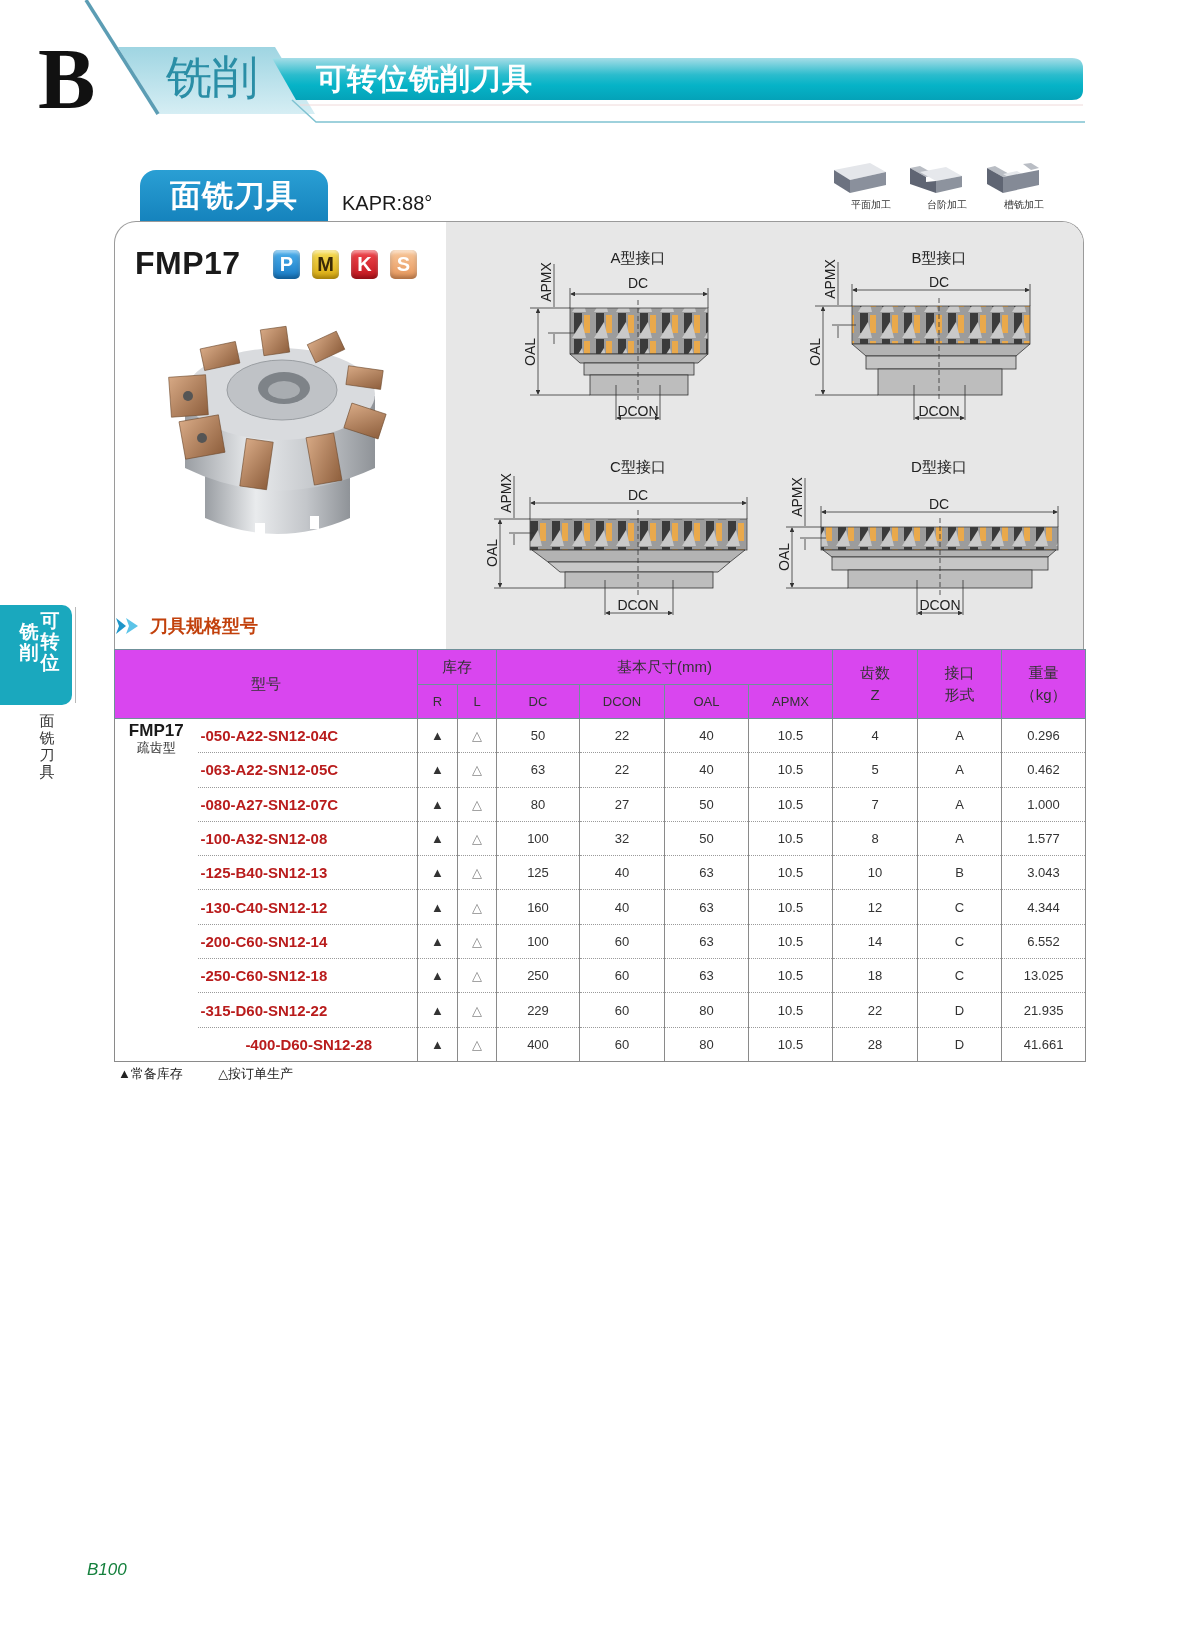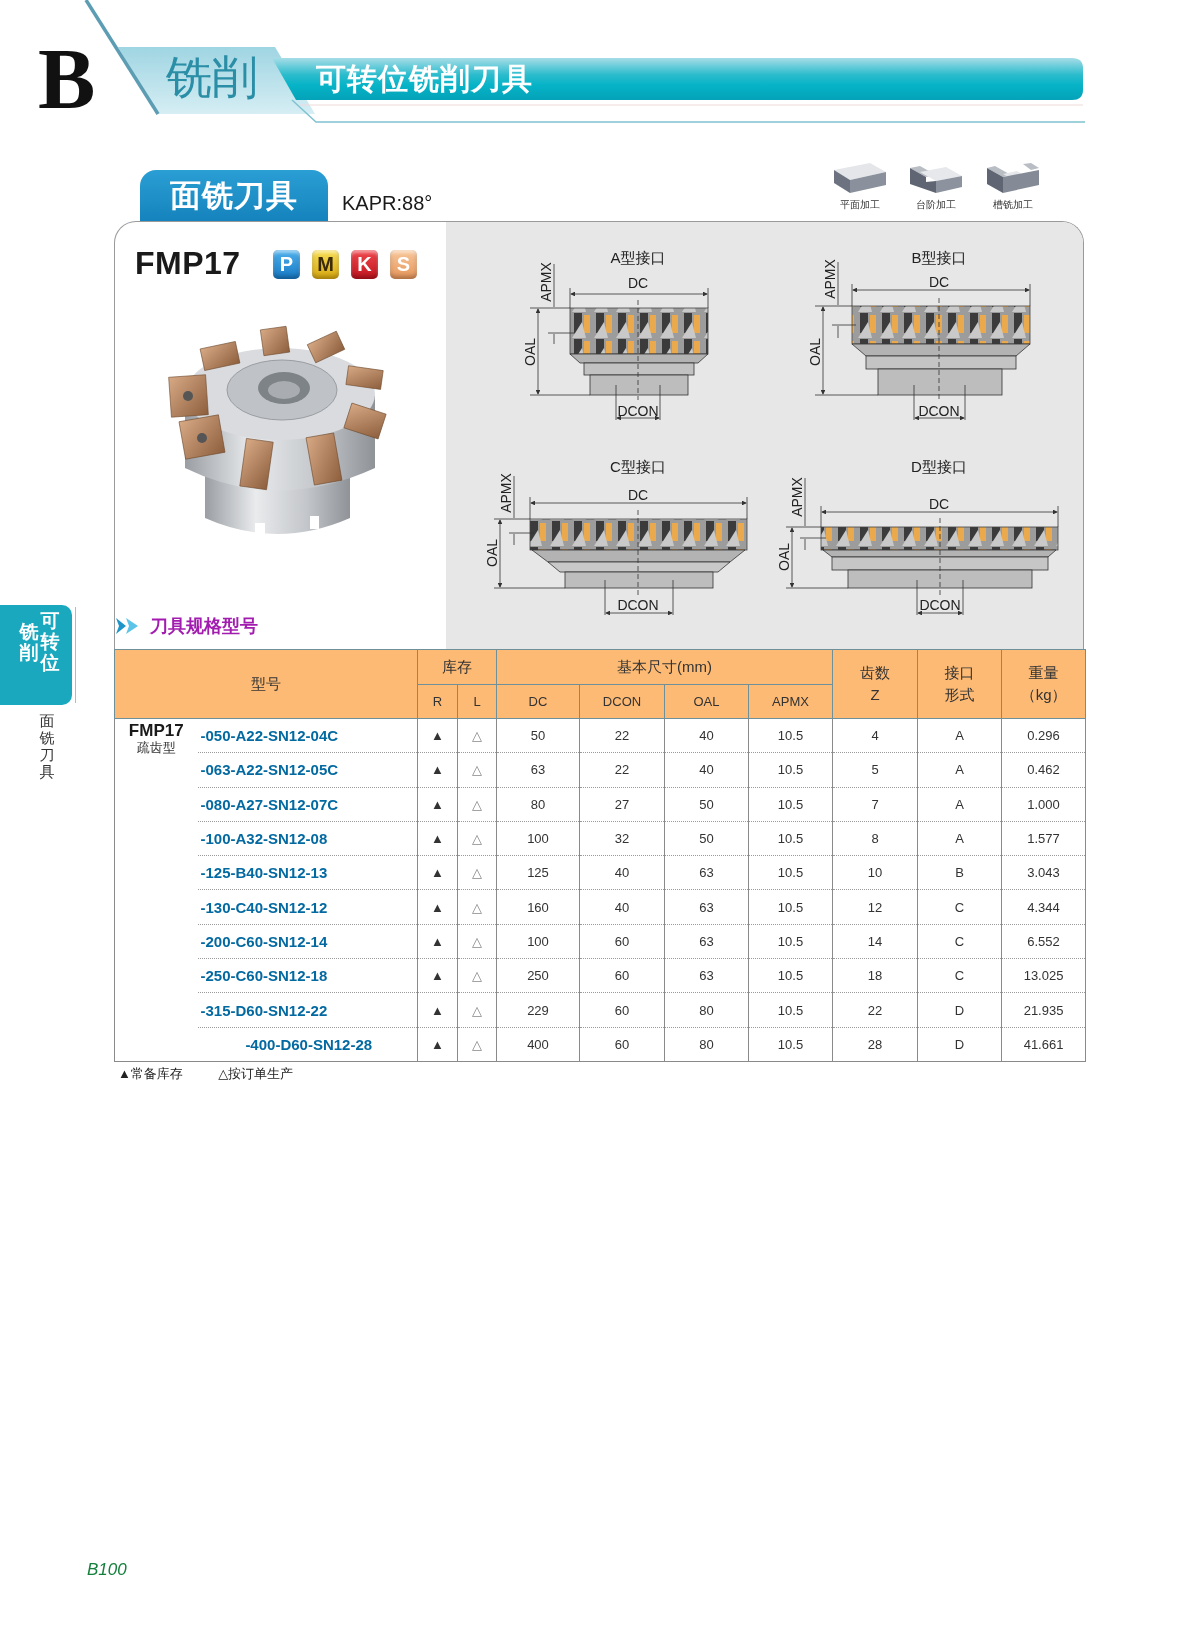--- a/index.html
+++ b/index.html
@@ -11,43 +11,43 @@
   .chap-letter{left:38px;top:36px;font-family:"Liberation Serif","DejaVu Serif",serif;font-weight:bold;
        font-size:86px;line-height:86px;color:#111;letter-spacing:-2px;}
   .chap-title{left:166px;top:50px;font-size:46px;line-height:54px;color:#2a8ea6;}
   .sec-title{left:316px;top:60px;font-size:30px;line-height:38px;color:#fff;font-weight:bold;letter-spacing:1px;}
   
   .cat-tab{left:140px;top:170px;width:188px;height:51px;border-radius:16px 16px 0 0;
        background:linear-gradient(#2a9fd4,#1583bd);color:#fff;font-weight:bold;font-size:31px;
        line-height:51px;text-align:center;letter-spacing:1px;}
   .kapr{left:342px;top:190px;font-size:20px;font-weight:normal;color:#1a1a1a;line-height:26px;}
   
-  .mach{top:160px;width:62px;text-align:center;}
+  .mach{top:160px;width:62px;text-align:right;}
   .mach svg{display:block;margin:0 auto;}
   .mach .lbl{font-size:10px;color:#333;margin-top:3px;line-height:12px;}
   
   .panel{left:114px;top:221px;width:968px;height:428px;border:1.5px solid #9a9a9a;border-bottom:none;
        border-radius:22px 22px 0 0;background:#fff;overflow:hidden;}
   .panel-grey{position:absolute;left:331px;top:0;right:0;bottom:0;background:#e7e7e7;}
   .prod-name{left:135px;top:245px;font-size:32px;font-weight:bold;color:#1a1a1a;line-height:36px;letter-spacing:.5px;}
   .badge{top:250px;width:27px;height:29px;border-radius:5px;color:#fff;font-weight:bold;font-size:20px;
        line-height:29px;text-align:center;box-shadow:inset 0 -3px 4px rgba(0,0,0,.25),inset 0 3px 3px rgba(255,255,255,.45);}
-  .spec-heading{left:150px;top:614px;font-size:18px;font-weight:bold;color:#a21caf;line-height:24px;}
+  .spec-heading{left:150px;top:614px;font-size:18px;font-weight:bold;color:#c2410c;line-height:24px;}
   .spec-arrow{left:114px;top:616px;}
   
   .spec-table{position:absolute;left:114px;top:649px;width:971px;border-collapse:collapse;table-layout:fixed;
        border:1.5px solid #8a8a8a;font-size:13px;color:#333;}
-  .spec-table th{background:#fdba74;font-weight:normal;color:#333;border:1px solid #6f9099;padding:0;text-align:center;}
+  .spec-table th{background:#d946ef;font-weight:normal;color:#333;border:1px solid #6f9099;padding:0;text-align:center;}
   .spec-table thead tr.h1 th{height:34px;font-size:15px;}
   .spec-table thead tr.h2 th{height:33px;font-size:13px;}
   .spec-table thead th.big{font-size:15px;line-height:22px;}
   .spec-table td{height:33.3px;padding:0;text-align:center;border-left:1px solid #8a8a8a;border-bottom:1px dotted #9a9a9a;}
   .spec-table tr:last-child td{border-bottom:none;text-align:center;}
   .spec-table td.series{vertical-align:top;border-bottom:none;text-align:center;padding-top:2px;}
-  .spec-table td.model{text-align:left;padding-left:3px;font-weight:bold;font-size:15px;color:#0369a1;border-left:none;}
+  .spec-table td.model{text-align:left;padding-left:3px;font-weight:bold;font-size:15px;color:#b91c1c;border-left:none;}
   .series-name{font-weight:bold;font-size:17px;color:#1a1a1a;line-height:19px;}
   .series-sub{font-size:13px;color:#333;line-height:16px;}
   .tri{font-size:13px;}
   .tri-open{color:#888;}
   .legend{left:118px;top:1066px;font-size:13px;color:#222;line-height:16px;}
   
   .side-tab{left:0;top:605px;width:72px;height:100px;background:#1aa8be;border-radius:0 10px 10px 0;}
   .side-col{position:absolute;width:20px;font-size:19px;font-weight:bold;color:#fff;line-height:21px;text-align:center;}
   .side-line{left:75px;top:607px;width:1px;height:96px;background:#b8b8b8;}
   .side-sub{left:38px;top:712px;width:18px;font-size:15px;line-height:17px;color:#333;text-align:center;}

